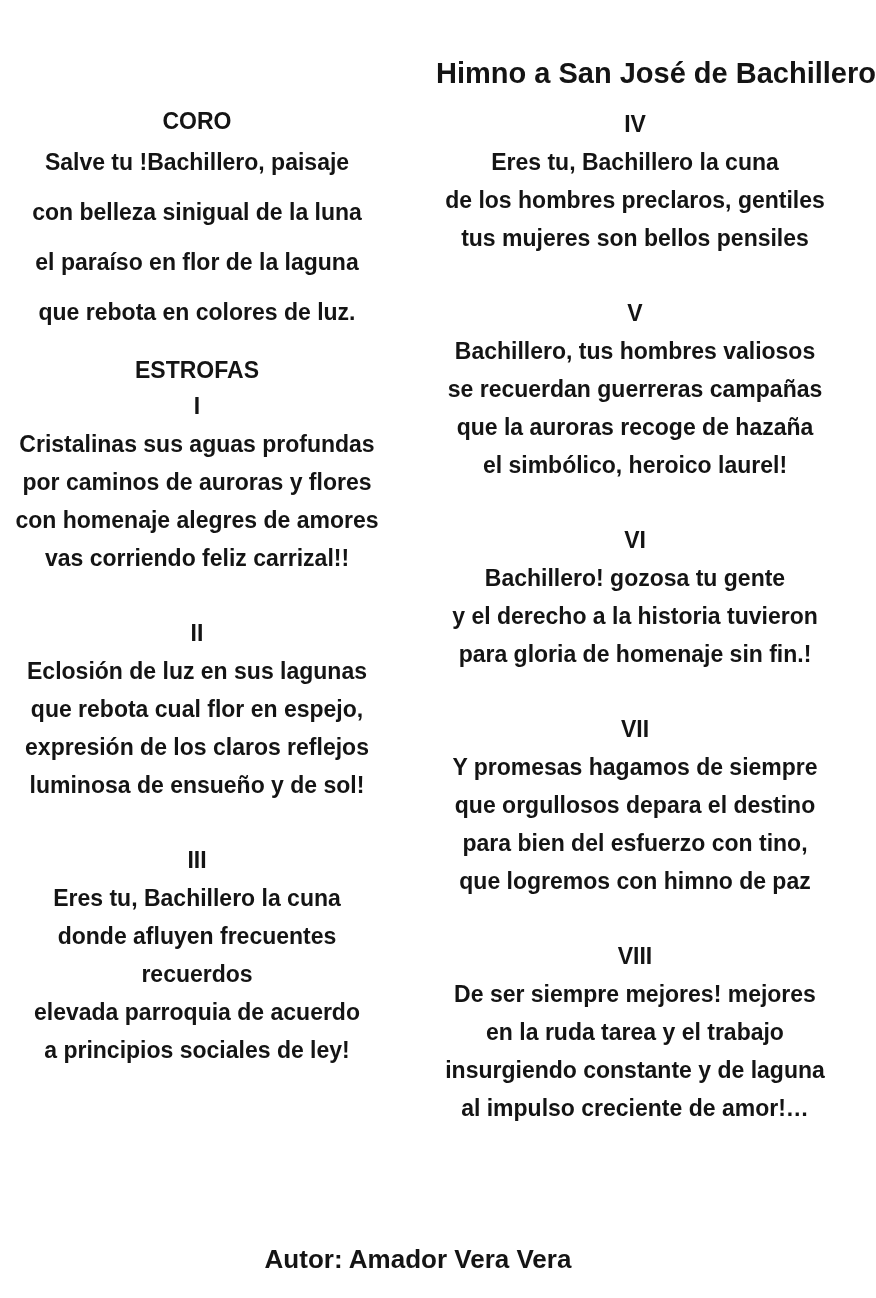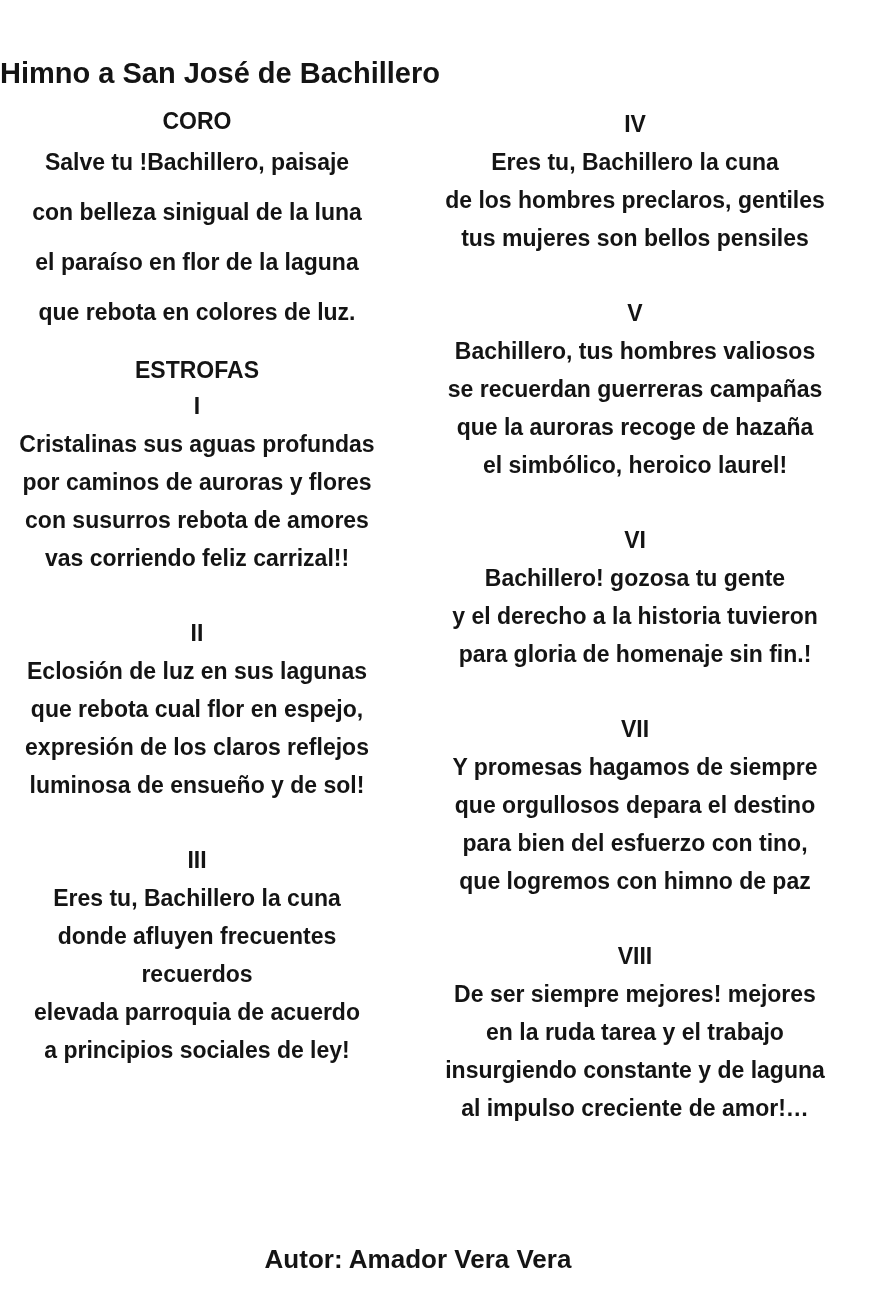--- a/index.html
+++ b/index.html
@@ -15,21 +15,21 @@
     font-family: "Liberation Sans", sans-serif;
     font-weight: bold;
     color: #141414;
     overflow: hidden;
   }
   .doc-title {
     position: absolute;
     top: 38px;
     left: 0;
     width: 876px;
-    text-align: left;
+    text-align: right;
     font-size: 29px;
     letter-spacing: 0px;
   }
   .columns {
     position: absolute;
     top: 105px;
     left: 0;
     width: 876px;
     display: flex;
   }
@@ -91,21 +91,21 @@
         <div class="line">el paraíso en flor de la laguna</div>
         <div class="line">que rebota en colores de luz.</div>
       </div>
 
       <div class="estrofas-heading">ESTROFAS</div>
 
       <div class="stanza">
         <div class="numeral">I</div>
         <div class="line">Cristalinas sus aguas profundas</div>
         <div class="line">por caminos de auroras y flores</div>
-        <div class="line">con susurros rebota de amores</div>
+        <div class="line">con homenaje alegres de amores</div>
         <div class="line">vas corriendo feliz carrizal!!</div>
       </div>
 
       <div class="stanza">
         <div class="numeral">II</div>
         <div class="line">Eclosión de luz en sus lagunas</div>
         <div class="line">que rebota cual flor en espejo,</div>
         <div class="line">expresión de los claros reflejos</div>
         <div class="line">luminosa de ensueño y de sol!</div>
       </div>

